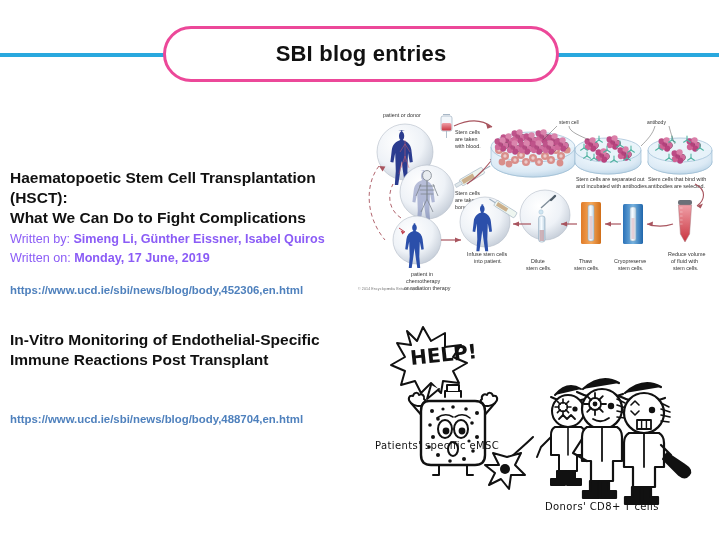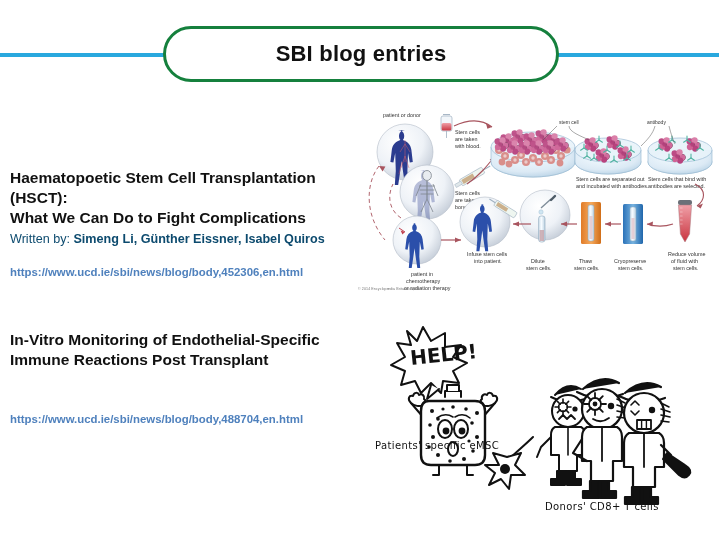--- a/index.html
+++ b/index.html
@@ -16,38 +16,38 @@
   .title-band{
     position:absolute;left:0;top:26px;width:719px;height:60px;
   }
   .title-rule{
     position:absolute;left:0;top:27px;width:719px;height:4px;
     background:#29A8DE;
   }
   .title-pill{
     position:absolute;left:163px;top:0px;width:396px;height:56px;
     box-sizing:border-box;
-    border:3px solid #15803d;
+    border:3px solid #ec4899;
     border-radius:30px;
     background:#ffffff;
     display:flex;align-items:center;justify-content:center;
   }
   .title-pill span{
     font-size:22px;font-weight:bold;color:#111111;letter-spacing:.2px;
   }
 
   
   .entry{position:absolute;left:10px;width:345px;color:#0d0d0d;}
   .entry-1{top:168px;}
   .entry-2{top:330px;}
   .entry h2{
     margin:0;font-size:15.5px;font-weight:bold;line-height:1.28;
     color:#111111;
   }
-  .meta{margin-top:3px;font-size:12.6px;line-height:1.45;color:#0c4a6e;}
+  .meta{margin-top:3px;font-size:12.6px;line-height:1.45;color:#8b5cf6;}
   .meta .lbl{font-weight:normal;}
   .meta .val{font-weight:bold;}
   .link{
     display:block;margin-top:16px;
     font-size:11.4px;font-weight:bold;color:#4F81BD;
     word-break:break-all;line-height:1.3;text-decoration:none;
   }
   .entry-2 .link{margin-top:42px;}
 
   
@@ -83,20 +83,24 @@
   <div class="entry entry-1">
     <h2>
       <span>Haematopoetic Stem Cell Transplantation</span><br>
       <span>(HSCT):</span><br>
       <span>What We Can Do to Fight Complications</span>
     </h2>
     <div class="meta">
       <div>
         <span class="lbl">Written by:</span>
         <span class="val">Simeng Li, Günther Eissner, Isabel Quiros</span>
+      </div>
+      <div>
+        <span class="lbl">Written on:</span>
+        <span class="val">Monday, 17 June, 2019</span>
       </div>
     </div>
     <a class="link" href="#">https://www.ucd.ie/sbi/news/blog/body,452306,en.html</a>
   </div>
 
   <div class="entry entry-2">
     <h2>
       <span>In-Vitro Monitoring of Endothelial-Specific</span><br>
       <span>Immune Reactions Post Transplant</span>
     </h2>

